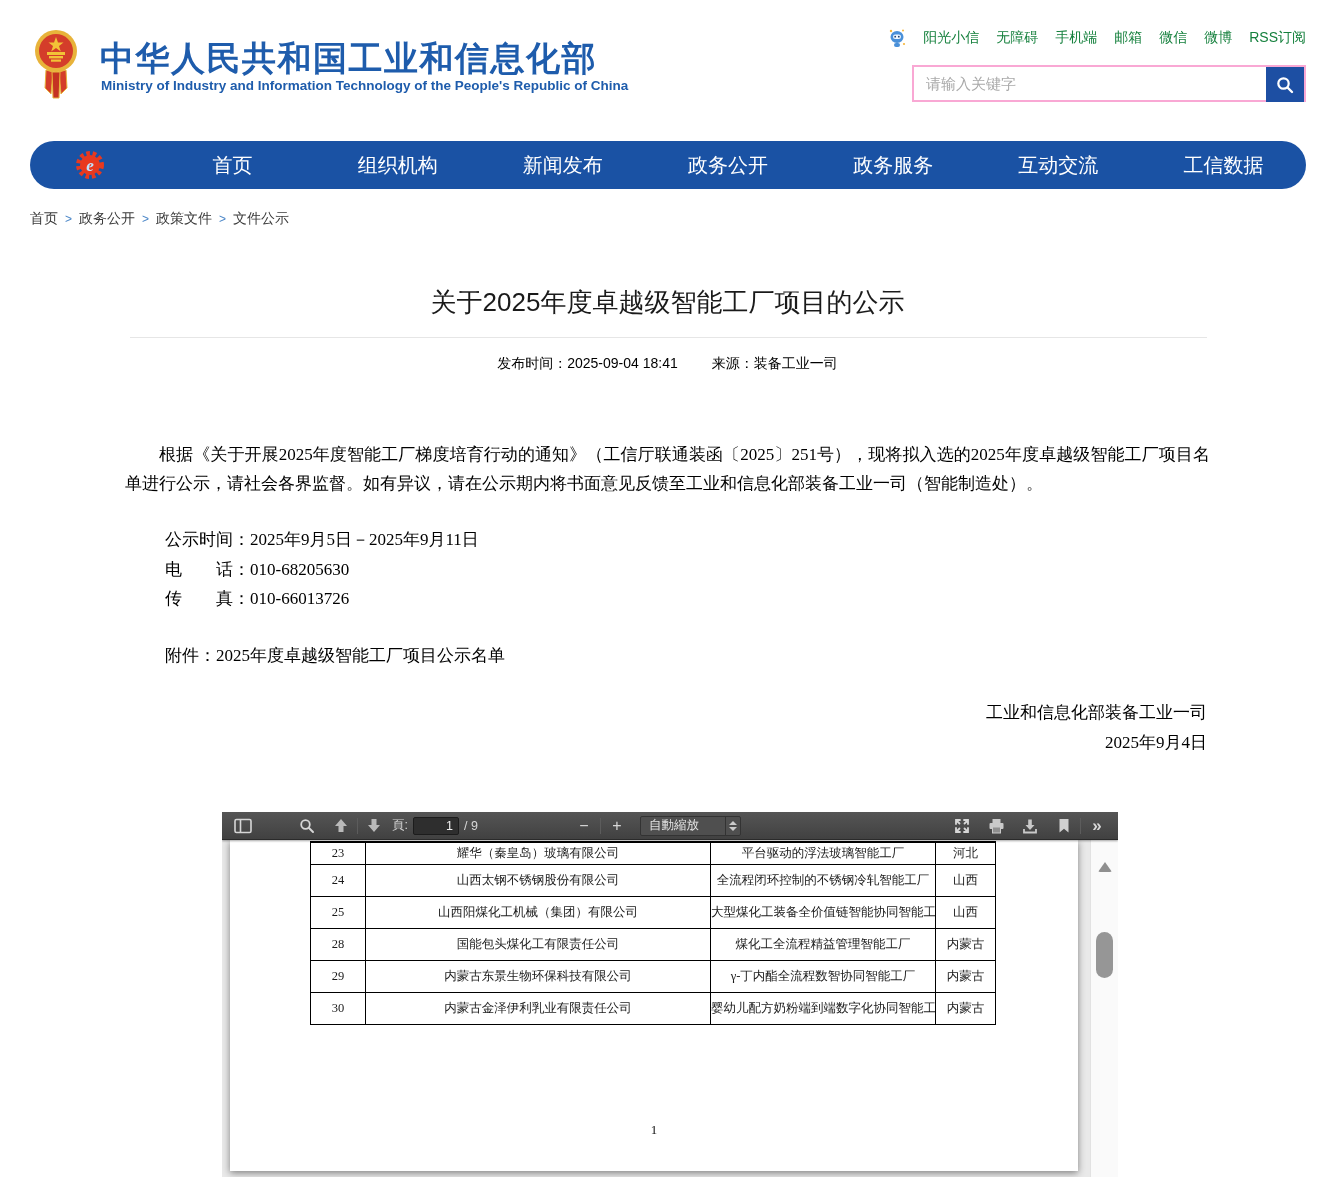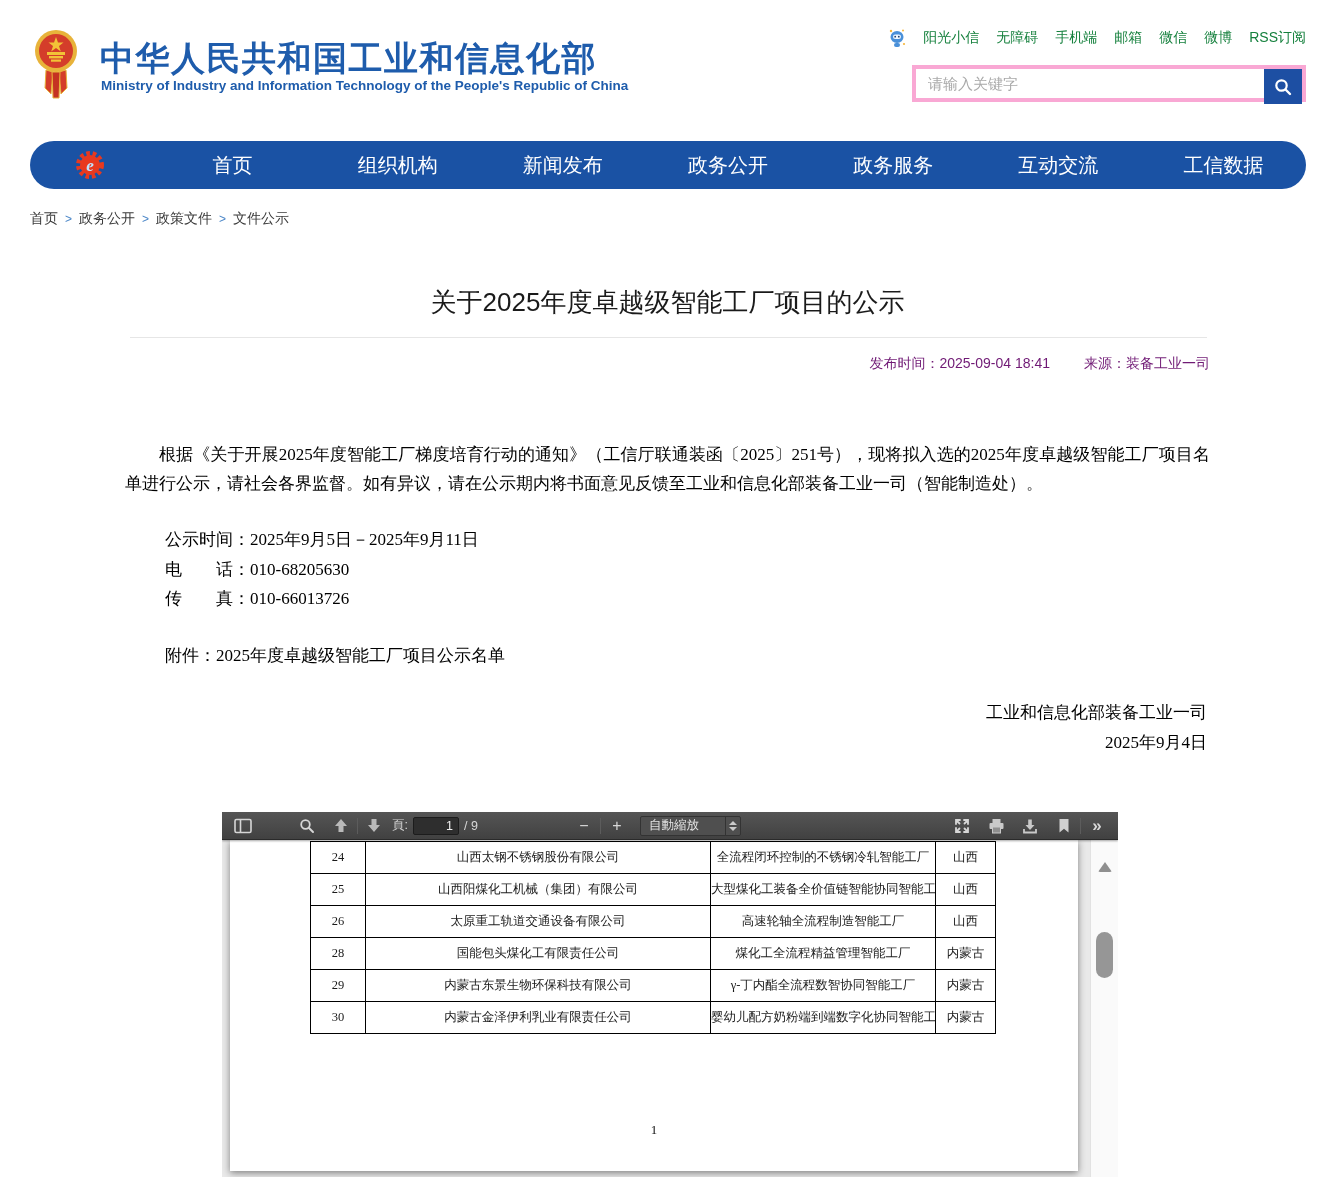--- a/index.html
+++ b/index.html
@@ -12,21 +12,21 @@
   .emblem { position:absolute; left:33px; top:28px; width:46px; height:74px; }
   .site-title { position:absolute; left:100px; top:36px; font-size:34px; font-weight:700;
                 color:#1e5cac; letter-spacing:1.5px; white-space:nowrap; }
   .site-subtitle { position:absolute; left:101px; top:78px; font-size:13.5px; font-weight:600;
                    color:#1e5cac; white-space:nowrap; }
   .quick-links { position:absolute; right:27px; top:28px; display:flex; align-items:center;
                  gap:17px; font-size:14px; color:#2b2b2b; }
   .quick-links a { color:#15803d; text-decoration:none; white-space:nowrap; }
   .mascot { width:18px; height:20px; display:inline-block; }
   .search-bar { position:absolute; left:912px; top:65px; width:394px; height:37px;
-                border:4px solid #f9a8d4; display:flex; background:#fff; }
+                border:2px solid #f9a8d4; display:flex; background:#fff; }
   .search-bar input { flex:1; border:none; outline:none; padding:0 12px; font-size:15px;
                       color:#333; font-family:"Liberation Sans",sans-serif; }
   .search-bar input::placeholder { color:#a9a9a9; }
   .search-btn { width:38px; height:35px; background:#1d4fa3; border:none; cursor:pointer;
                 display:flex; align-items:center; justify-content:center; }
 
   
   .nav { position:absolute; left:30px; top:141px; width:1276px; height:48px;
          background:#1a52a4; border-radius:26px; display:flex; align-items:center; }
   .nav-logo { width:120px; display:flex; justify-content:center; align-items:center; }
@@ -38,22 +38,22 @@
                 display:flex; gap:7px; align-items:center; }
   .breadcrumb a { color:#3a3a3a; text-decoration:none; }
   .crumb-sep { color:#4a86c8; font-size:12px; }
 
   
   .article { position:absolute; left:125px; top:285px; width:1085px; }
   .article-title { position:absolute; left:0; top:0; width:100%; text-align:center;
                    font-size:26px; font-weight:400; color:#1a1a1a; }
   .article-divider { position:absolute; left:5px; top:52px; width:1077px; height:0;
                      border-top:1px solid #e6e6e6; }
-  .article-meta { position:absolute; left:0; top:70px; width:100%; text-align:right;
-                  font-size:14px; color:#701a75; }
+  .article-meta { position:absolute; left:0; top:70px; width:100%; text-align:center;
+                  font-size:14px; color:#000000; }
   .article-meta .gap { display:inline-block; width:34px; }
   .article-body { font-family:"Liberation Serif","DejaVu Serif",serif; color:#000;
                   font-size:17px; }
   .p1 { position:absolute; left:0; top:155px; width:1085px; line-height:29px;
         text-indent:2em; text-align:justify; }
   .line { position:absolute; left:40px; white-space:nowrap; }
   .l-notice { top:243px;text-align:right; } .l-phone { top:273px; } .l-fax { top:302px; } .l-attach { top:359px; }
   .sig { position:absolute; right:3px; white-space:nowrap; }
   .sig-org { top:416px; } .sig-date { top:446px; }
 
@@ -295,39 +295,39 @@
     <div class="pdf-body">
       <div class="pdf-page">
         <table class="pdf-table">
           <colgroup>
               <col class="col-no">
               <col class="col-co">
               <col class="col-pr">
               <col class="col-pv">
             </colgroup>
           <tbody>
+            <tr class="cut">
+              <td>23</td>
+                <td>耀华（秦皇岛）玻璃有限公司</td>
+              <td>平台驱动的浮法玻璃智能工厂</td>
+                <td>河北</td>
+            </tr>
             <tr>
               <td>24</td>
                 <td>山西太钢不锈钢股份有限公司</td>
               <td>全流程闭环控制的不锈钢冷轧智能工厂</td>
                 <td>山西</td>
             </tr>
             <tr>
               <td>25</td>
                 <td>山西阳煤化工机械（集团）有限公司</td>
               <td>大型煤化工装备全价值链智能协同智能工厂</td>
                 <td>山西</td>
             </tr>
             <tr>
-              <td>26</td>
-                <td>太原重工轨道交通设备有限公司</td>
-              <td>高速轮轴全流程制造智能工厂</td>
-                <td>山西</td>
-            </tr>
-            <tr>
               <td>28</td>
                 <td>国能包头煤化工有限责任公司</td>
               <td>煤化工全流程精益管理智能工厂</td>
                 <td>内蒙古</td>
             </tr>
             <tr>
               <td>29</td>
                 <td>内蒙古东景生物环保科技有限公司</td>
               <td>γ-丁内酯全流程数智协同智能工厂</td>
                 <td>内蒙古</td>

